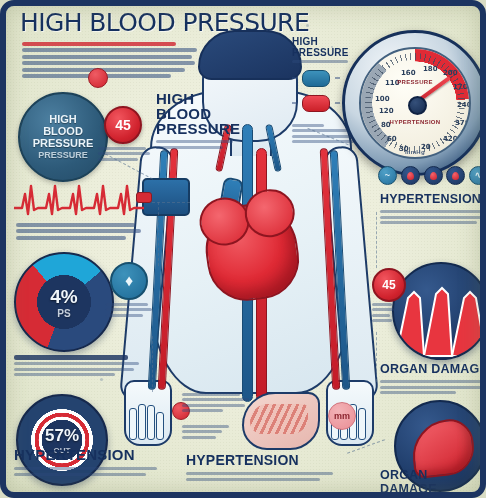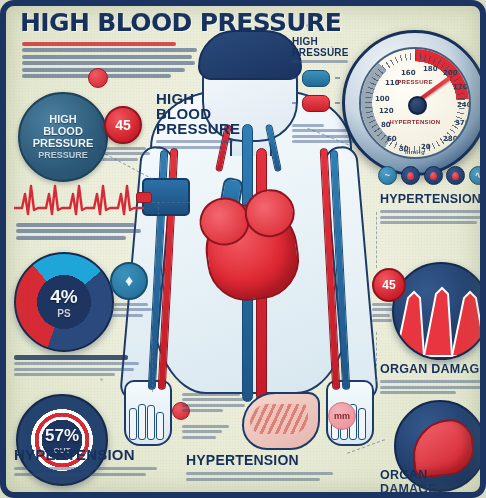--- a/index.html
+++ b/index.html
@@ -17,21 +17,21 @@
   .grain{position:absolute;inset:0;opacity:.16;pointer-events:none;
     background-image:radial-gradient(rgba(120,130,90,.5) .5px, transparent .6px);
     background-size:3px 3px;}
   
   .blurline{height:4px;border-radius:2px;background:#2d4a7d;opacity:.55;margin:2.5px 0;}
   .blurline.red{background:#cf2430;opacity:.8;}
   .blurline.sm{height:3px;opacity:.42;}
   .hdr{color:#16305e;font-weight:bold;letter-spacing:.2px;}
 
   
-  #title{position:absolute;left:14px;top:2px;font-size:25px;font-weight:bold;
+  #title{position:absolute;left:14px;top:2px;font-size:25px;font-weight:normal;
     color:#15305f;letter-spacing:-.6px;font-family:"DejaVu Sans",sans-serif;
     text-shadow:1px 1px 0 rgba(255,255,255,.6);}
   #intro{position:absolute;left:16px;top:33px;width:175px;}
 
   
   #figure{position:absolute;left:118px;top:22px;width:250px;height:476px;}
   .torso{position:absolute;left:26px;top:62px;width:198px;height:300px;
     background:linear-gradient(160deg,#f7fbfd 0%,#e6f1f6 55%,#d7e6ef 100%);
     border:2.5px solid #1d3b68;
     border-radius:72px 72px 56px 56px / 58px 58px 96px 96px;}
@@ -399,21 +399,21 @@
       <div class="gnum" style="left:20px;top:72px">80</div>
       <div class="gnum" style="left:26px;top:86px">60</div>
       <div class="gnum" style="left:38px;top:96px">30</div>
       <div class="gnum" style="left:24px;top:30px">110</div>
       <div class="gnum" style="left:40px;top:20px">160</div>
       <div class="gnum" style="left:62px;top:16px">180</div>
       <div class="gnum" style="left:82px;top:20px">200</div>
       <div class="gnum" style="left:92px;top:34px">170</div>
       <div class="gnum" style="left:96px;top:52px">240</div>
       <div class="gnum" style="left:94px;top:70px">370</div>
-      <div class="gnum" style="left:82px;top:86px">280</div>
+      <div class="gnum" style="left:82px;top:86px">420</div>
       <div class="gnum" style="left:60px;top:94px">20</div>
 
       <div class="gword" style="top:30px">PRESSURE</div>
       <div class="gword" style="top:70px">HYPERTENSION</div>
       <div class="gword" style="top:100px;color:#4a5f7c">mmHg</div>
 
       <div class="needle"></div>
       <div class="hub"></div>
     </div>
   </div>

